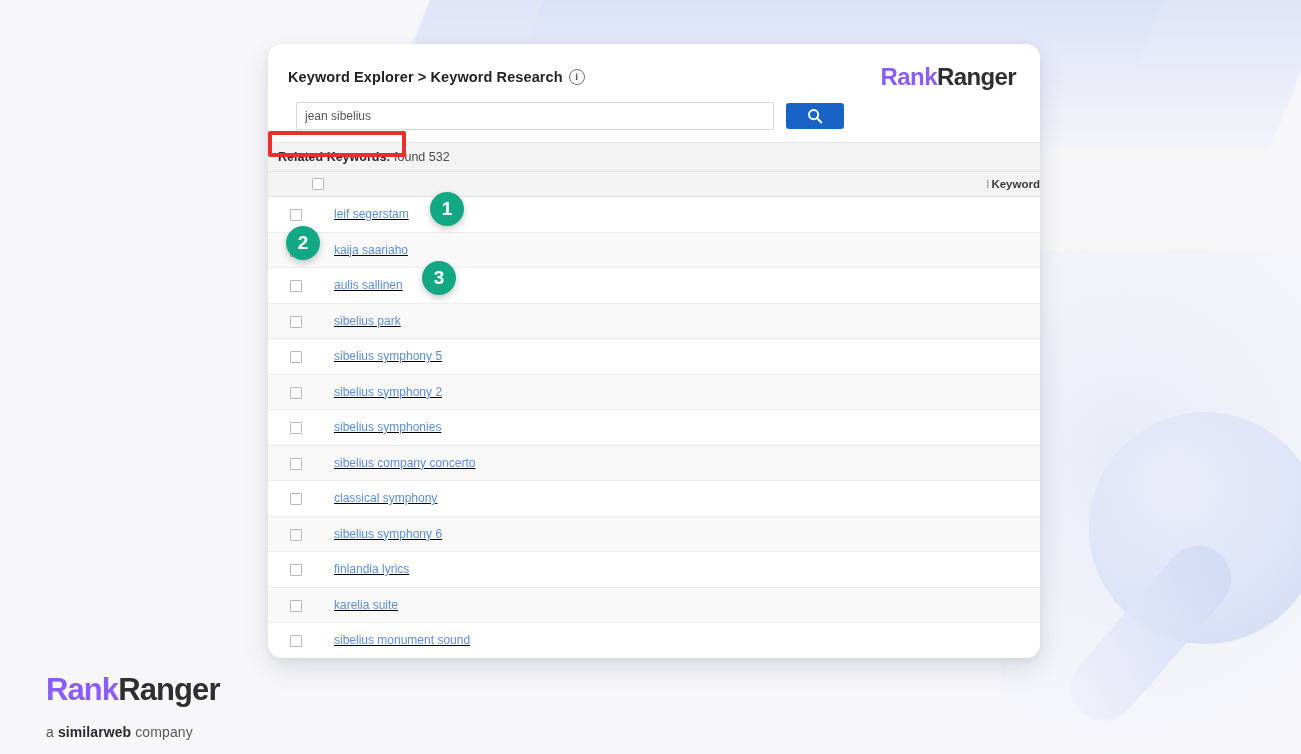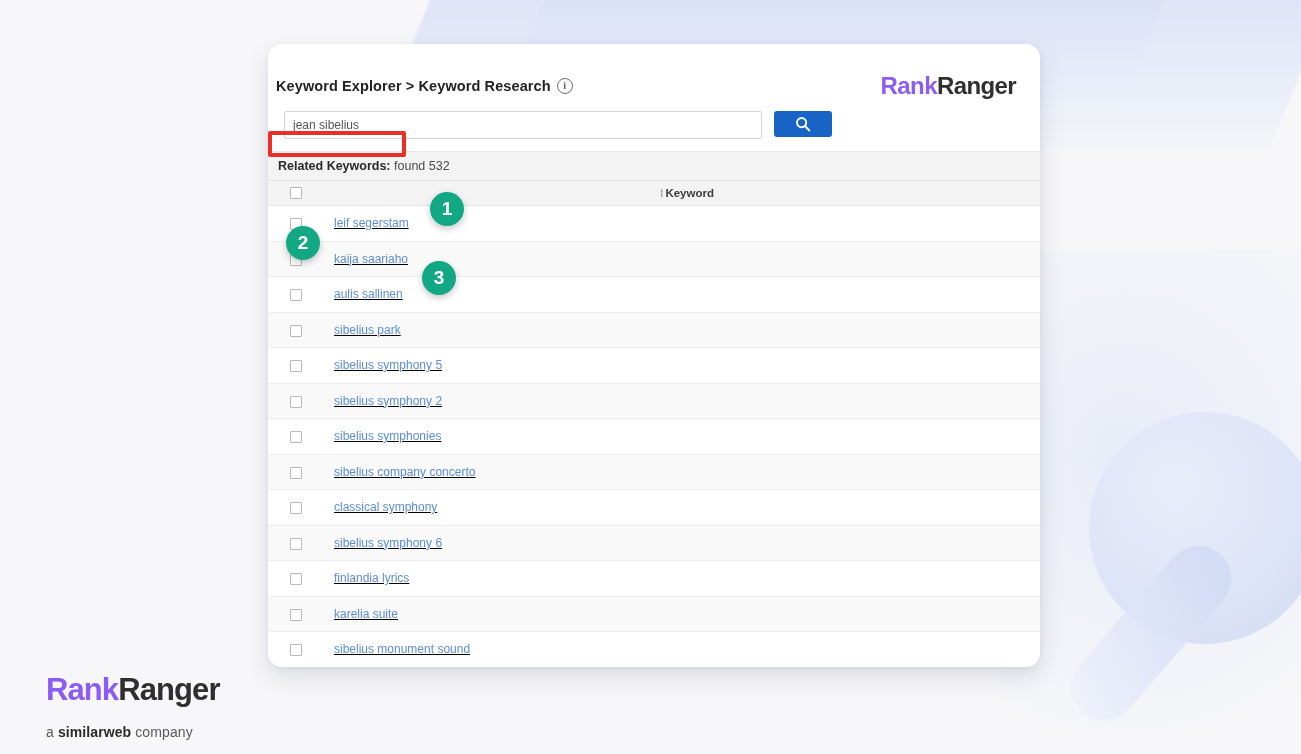--- a/index.html
+++ b/index.html
@@ -83,24 +83,23 @@
     left: 268px;
     top: 44px;
     width: 772px;
     z-index: 2;
     border-radius: 14px;
     background: #ffffff;
     box-shadow: 0 10px 26px rgba(40,50,80,.13), 0 2px 6px rgba(40,50,80,.07);
   }
 
   .card-head {
-    padding: 18px 20px 0 8px;
+    padding: 18px 20px 0 20px;
     position: relative;
     border-radius: 14px 14px 0 0;
-    margin-top: 9px;
   }
   .breadcrumb-row {
     display: flex;
     align-items: center;
     justify-content: space-between;
     height: 30px;
   }
   .breadcrumb {
     font-size: 14.5px;
     font-weight: bold;
@@ -130,21 +129,21 @@
     letter-spacing: -.6px;
     white-space: nowrap;
     margin-right: 4px;
   }
   .brand-rank { color: #8b5cf6; }
   .brand-ranger { color: #2f2f2f; }
 
   
   .search-row {
     display: flex;
-    align-items: flex-start;
+    align-items: center;
     gap: 12px;
     padding: 10px 0 12px 8px;
   }
   .search-input {
     width: 460px;
     height: 26px;
     border: 1px solid #d6d6d6;
     border-radius: 2px;
     background: #fff;
     font-family: "Liberation Sans", sans-serif;
@@ -188,21 +187,21 @@
     width: 100%;
     border-collapse: collapse;
     table-layout: fixed;
   }
   .kw-table th {
     background: #f3f3f4;
     border-bottom: 1px solid #e3e3e5;
     font-size: 11.5px;
     font-weight: bold;
     color: #3b3b3b;
-    text-align: center;
+    text-align: right;
     height: 24px;
     padding: 0;
   }
   .kw-table td {
     height: 34.5px;
     padding: 0;
     border-bottom: 1px solid #ededef;
     font-size: 12px;
     vertical-align: middle;
     text-decoration: underline;

